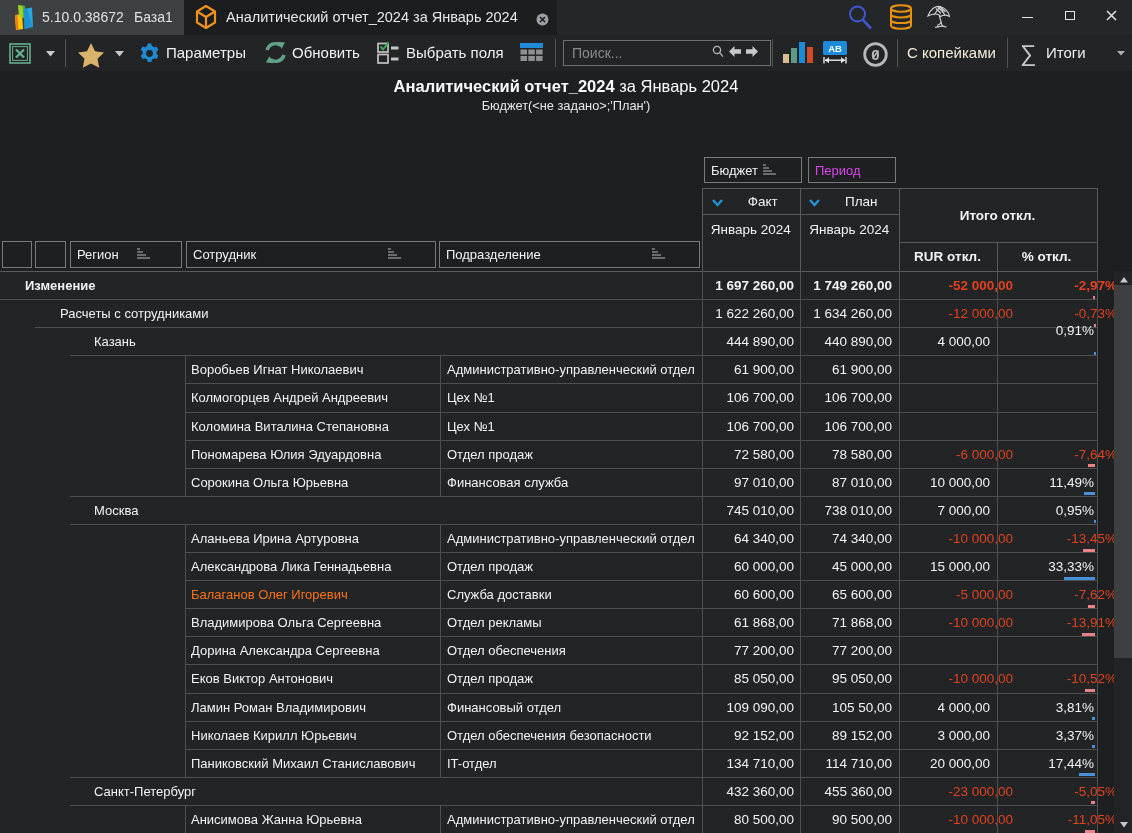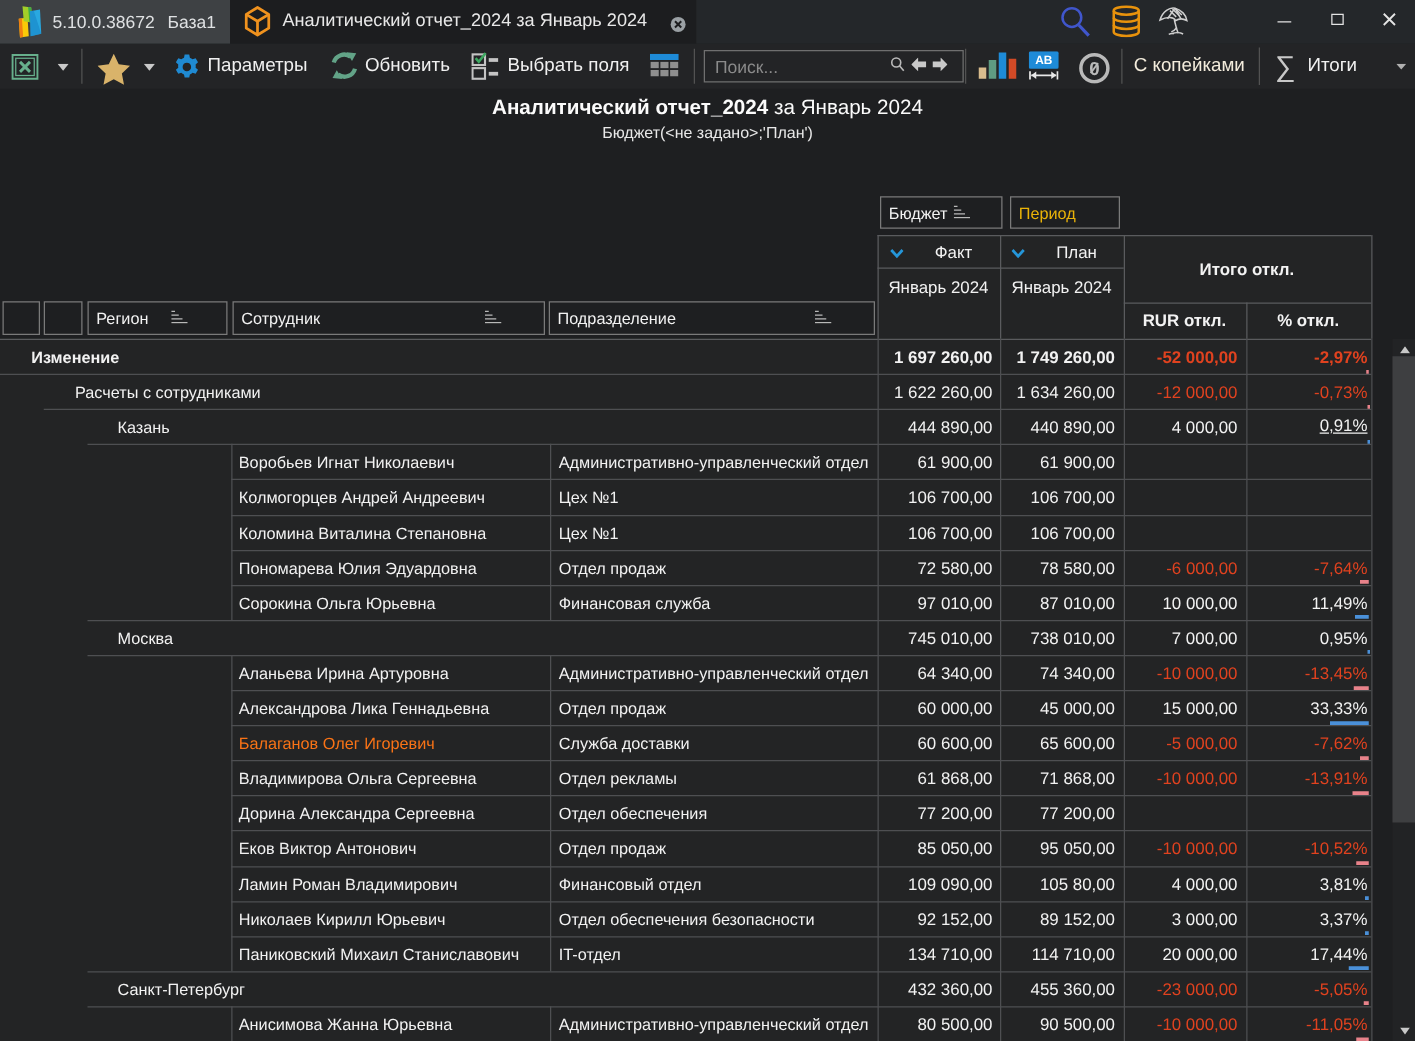--- a/index.html
+++ b/index.html
@@ -2,21 +2,21 @@
 <html><head><meta charset="utf-8">
 <style>
 html,body{margin:0;padding:0;}
 body{width:1132px;height:833px;overflow:hidden;background:#1e1f21;font-family:"Liberation Sans",sans-serif;}
 #root{position:absolute;top:0;left:0;width:1132px;height:833px;overflow:hidden;background:#1e1f21;}
 .abs{position:absolute;}
 .hl{position:absolute;height:1px;background:#4e4f52;}
 .vl{position:absolute;width:1px;background:#4e4f52;}
 .txt{position:absolute;white-space:nowrap;}
 .num{position:absolute;text-align:right;font-size:13.5px;color:#f2f2f2;white-space:nowrap;}
-.neg{color:#e0421f;}
+.neg{color:#e0421f;padding-left:23px;}
 .bar{position:absolute;height:3px;}
 </style></head><body>
 <div id="root">
 
 <div class="abs" style="left:0;top:0;width:1132px;height:35px;background:#24272a;"></div>
 <div class="abs" style="left:0;top:0;width:184px;height:35px;background:#3e4144;"></div>
 <div class="abs" style="left:184px;top:0;width:373px;height:35px;background:#1c1d1f;"></div>
 <svg class="abs" style="left:12px;top:3px;" width="22" height="28" viewBox="0 0 22 28">
 <polygon points="3,12 10,11 11,26 4,27" fill="#f9c908"></polygon>
 <polygon points="3,12 5.5,11.7 6.5,26.6 4,27" fill="#f07d12"></polygon>
@@ -165,21 +165,21 @@
 <div class="txt" style="left:711px;top:163px;font-size:13px;color:#f2f2f2;">Бюджет</div>
 <svg class="abs" style="left:763px;top:164px;" width="14" height="11" viewBox="0 0 14 11">
       <g stroke="#b9b9b9" stroke-width="1">
         <line x1="0" y1="1" x2="3" y2="1"></line>
         <line x1="0" y1="4" x2="6" y2="4"></line>
         <line x1="0" y1="7" x2="9" y2="7"></line>
         <line x1="0" y1="10" x2="13" y2="10"></line>
       </g>
     </svg>
 <div class="abs" style="left:808px;top:157px;width:88px;height:26px;border:1px solid #7a7a7a;box-sizing:border-box;"></div>
-<div class="txt" style="left:815px;top:163px;font-size:13px;color:#eab308;">Период</div>
+<div class="txt" style="left:815px;top:163px;font-size:13px;color:#d946ef;">Период</div>
 <div class="abs" style="left:701.5px;top:188px;width:395px;height:645px;background:#232425;"></div>
 <div class="abs" style="left:0;top:271px;width:701.5px;height:562px;background:#232425;"></div>
 <div class="txt" style="left:725.5px;top:194px;width:74.5px;text-align:center;font-size:13.5px;color:#f2f2f2;">Факт</div>
 <div class="txt" style="left:824px;top:194px;width:74.5px;text-align:center;font-size:13.5px;color:#f2f2f2;">План</div>
 <div class="txt" style="left:898.5px;top:208px;width:198px;text-align:center;font-size:13.5px;font-weight:bold;color:#f2f2f2;">Итого откл.</div>
 <div class="txt" style="left:701.5px;top:222px;width:98.5px;text-align:center;font-size:13.5px;color:#f2f2f2;">Январь 2024</div>
 <div class="txt" style="left:800px;top:222px;width:98.5px;text-align:center;font-size:13.5px;color:#f2f2f2;">Январь 2024</div>
 <div class="txt" style="left:898.5px;top:249px;width:98px;text-align:center;font-size:13.5px;font-weight:bold;color:#f2f2f2;">RUR откл.</div>
 <div class="txt" style="left:996.5px;top:249px;width:100px;text-align:center;font-size:13.5px;font-weight:bold;color:#f2f2f2;">% откл.</div>
 <svg class="abs" style="left:712px;top:199px;" width="11" height="8" viewBox="0 0 11 8">
@@ -268,21 +268,21 @@
 <div class="txt" style="left:60px;top:306.1px;font-size:13px;font-weight:normal;color:#f2f2f2;">Расчеты с сотрудниками</div>
 <div class="num" style="left:702px;top:306.1px;width:92px;font-weight:normal;">1 622 260,00</div>
 <div class="num" style="left:800.5px;top:306.1px;width:91.5px;font-weight:normal;">1 634 260,00</div>
 <div class="num neg" style="left:899px;top:306.1px;width:91px;font-weight:normal;">-12 000,00</div>
 <div class="num neg" style="left:997px;top:306.1px;width:97px;font-weight:normal;">-0,73%</div>
 <div class="bar" style="left:1094px;top:323.7px;width:1.5px;background:#e8828a;"></div>
 <div class="txt" style="left:94px;top:334.2px;font-size:13px;font-weight:normal;color:#f2f2f2;">Казань</div>
 <div class="num" style="left:702px;top:334.2px;width:92px;font-weight:normal;">444 890,00</div>
 <div class="num" style="left:800.5px;top:334.2px;width:91.5px;font-weight:normal;">440 890,00</div>
 <div class="num" style="left:899px;top:334.2px;width:91px;font-weight:normal;">4 000,00</div>
-<div class="num" style="left:997px;top:333px;width:97px;font-weight:normal;text-decoration:underline;">0,91%</div>
+<div class="num" style="left:997px;top:323px;width:97px;font-weight:normal;">0,91%</div>
 <div class="bar" style="left:1094px;top:351.8px;width:1.5px;background:#4a90d9;"></div>
 <div class="txt" style="left:191px;top:362.3px;font-size:13px;font-weight:normal;color:#f2f2f2;">Воробьев Игнат Николаевич</div>
 <div class="txt" style="left:447px;top:362.3px;font-size:13px;color:#f2f2f2;">Административно-управленческий отдел</div>
 <div class="num" style="left:702px;top:362.3px;width:92px;font-weight:normal;">61 900,00</div>
 <div class="num" style="left:800.5px;top:362.3px;width:91.5px;font-weight:normal;">61 900,00</div>
 <div class="txt" style="left:191px;top:390.4px;font-size:13px;font-weight:normal;color:#f2f2f2;">Колмогорцев Андрей Андреевич</div>
 <div class="txt" style="left:447px;top:390.4px;font-size:13px;color:#f2f2f2;">Цех №1</div>
 <div class="num" style="left:702px;top:390.4px;width:92px;font-weight:normal;">106 700,00</div>
 <div class="num" style="left:800.5px;top:390.4px;width:91.5px;font-weight:normal;">106 700,00</div>
 <div class="txt" style="left:191px;top:418.5px;font-size:13px;font-weight:normal;color:#f2f2f2;">Коломина Виталина Степановна</div>
@@ -344,21 +344,21 @@
 <div class="txt" style="left:191px;top:671.4px;font-size:13px;font-weight:normal;color:#f2f2f2;">Еков Виктор Антонович</div>
 <div class="txt" style="left:447px;top:671.4px;font-size:13px;color:#f2f2f2;">Отдел продаж</div>
 <div class="num" style="left:702px;top:671.4px;width:92px;font-weight:normal;">85 050,00</div>
 <div class="num" style="left:800.5px;top:671.4px;width:91.5px;font-weight:normal;">95 050,00</div>
 <div class="num neg" style="left:899px;top:671.4px;width:91px;font-weight:normal;">-10 000,00</div>
 <div class="num neg" style="left:997px;top:671.4px;width:97px;font-weight:normal;">-10,52%</div>
 <div class="bar" style="left:1085.4px;top:689px;width:10.0992px;background:#e8828a;"></div>
 <div class="txt" style="left:191px;top:699.5px;font-size:13px;font-weight:normal;color:#f2f2f2;">Ламин Роман Владимирович</div>
 <div class="txt" style="left:447px;top:699.5px;font-size:13px;color:#f2f2f2;">Финансовый отдел</div>
 <div class="num" style="left:702px;top:699.5px;width:92px;font-weight:normal;">109 090,00</div>
-<div class="num" style="left:800.5px;top:699.5px;width:91.5px;font-weight:normal;">105 80,00</div>
+<div class="num" style="left:800.5px;top:699.5px;width:91.5px;font-weight:normal;">105 50,00</div>
 <div class="num" style="left:899px;top:699.5px;width:91px;font-weight:normal;">4 000,00</div>
 <div class="num" style="left:997px;top:699.5px;width:97px;font-weight:normal;">3,81%</div>
 <div class="bar" style="left:1091.84px;top:717.1px;width:3.6576px;background:#4a90d9;"></div>
 <div class="txt" style="left:191px;top:727.6px;font-size:13px;font-weight:normal;color:#f2f2f2;">Николаев Кирилл Юрьевич</div>
 <div class="txt" style="left:447px;top:727.6px;font-size:13px;color:#f2f2f2;">Отдел обеспечения безопасности</div>
 <div class="num" style="left:702px;top:727.6px;width:92px;font-weight:normal;">92 152,00</div>
 <div class="num" style="left:800.5px;top:727.6px;width:91.5px;font-weight:normal;">89 152,00</div>
 <div class="num" style="left:899px;top:727.6px;width:91px;font-weight:normal;">3 000,00</div>
 <div class="num" style="left:997px;top:727.6px;width:97px;font-weight:normal;text-align:right;">3,37%</div>
 <div class="bar" style="left:1092.26px;top:745.2px;width:3.2352px;background:#4a90d9;"></div>

